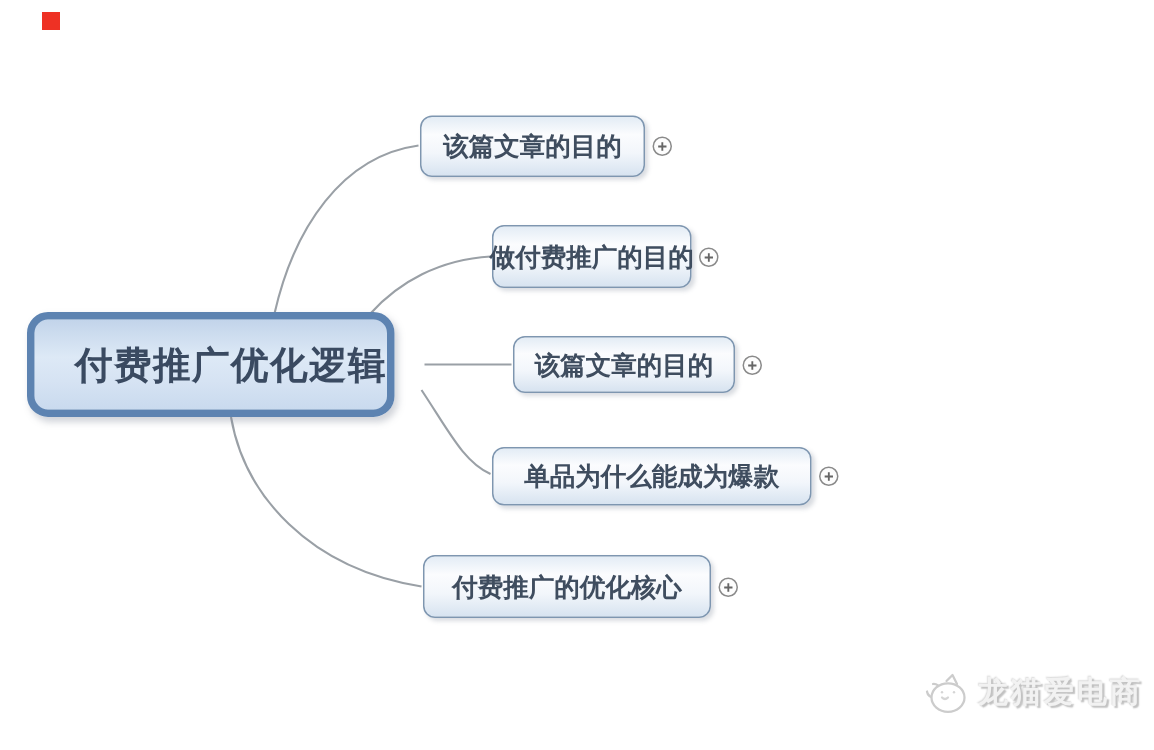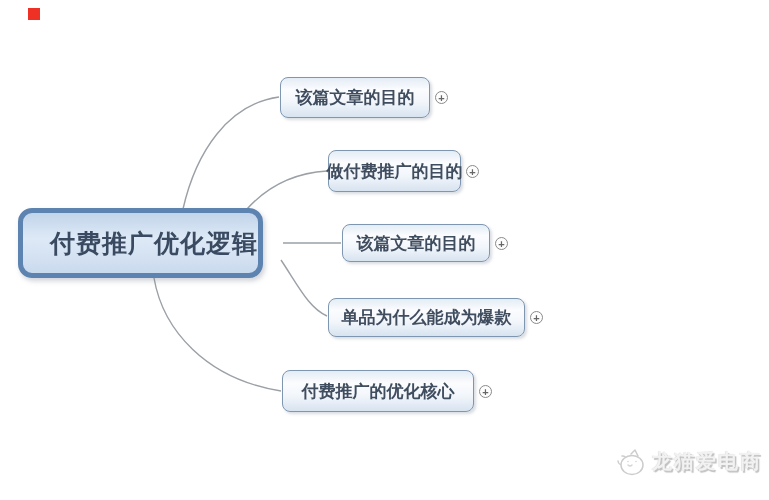--- a/index.html
+++ b/index.html
@@ -87,21 +87,21 @@
   </div>
 
   <div class="branch" style="left:342px;top:224px;height:38px">
     <div class="branch-box" style="width:148px">
       <span>该篇文章的目的</span>
     </div>
     <span class="expand">+</span>
   </div>
 
   <div class="branch" style="left:328px;top:298px;height:39px">
-    <div class="branch-box" style="width:197px">
+    <div class="branch-box" style="width:213px">
       <span>单品为什么能成为爆款</span>
     </div>
     <span class="expand">+</span>
   </div>
 
   <div class="branch" style="left:282px;top:370px;height:42px">
     <div class="branch-box" style="width:192px">
       <span>付费推广的优化核心</span>
     </div>
     <span class="expand">+</span>

